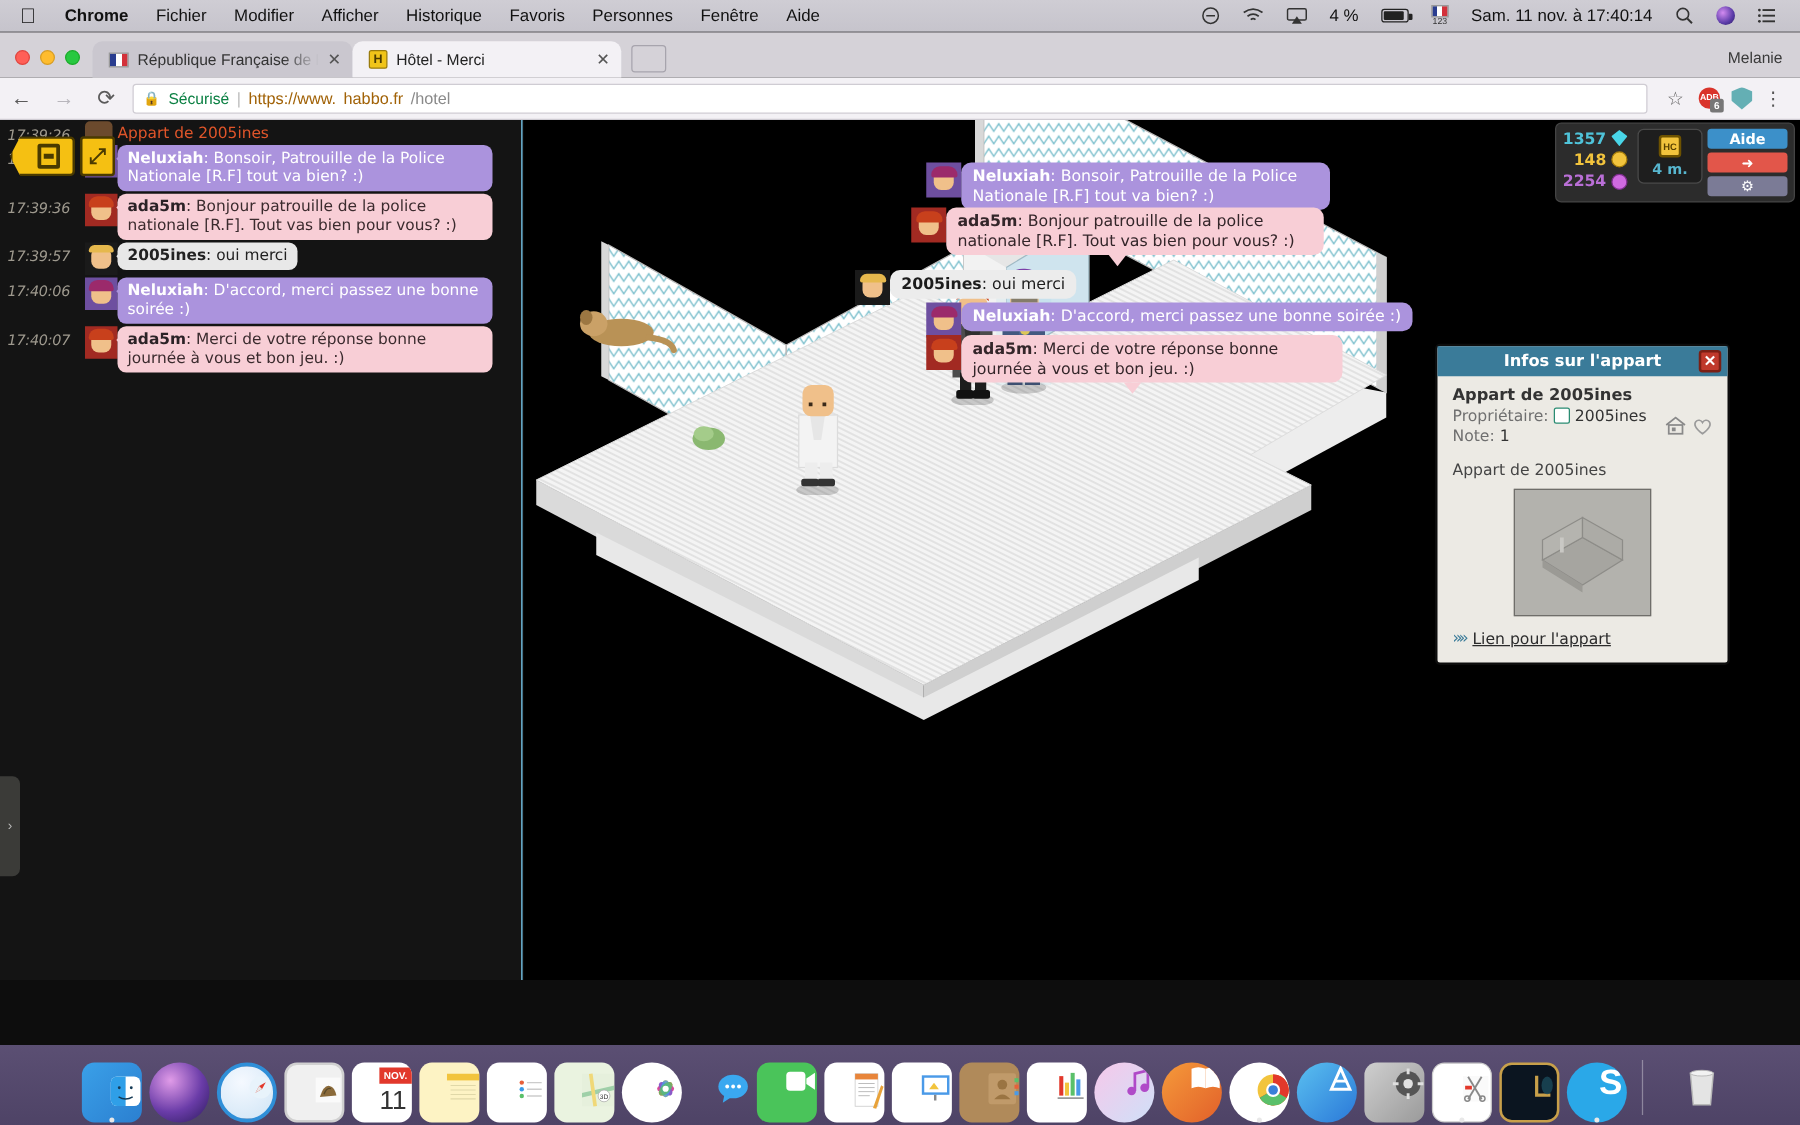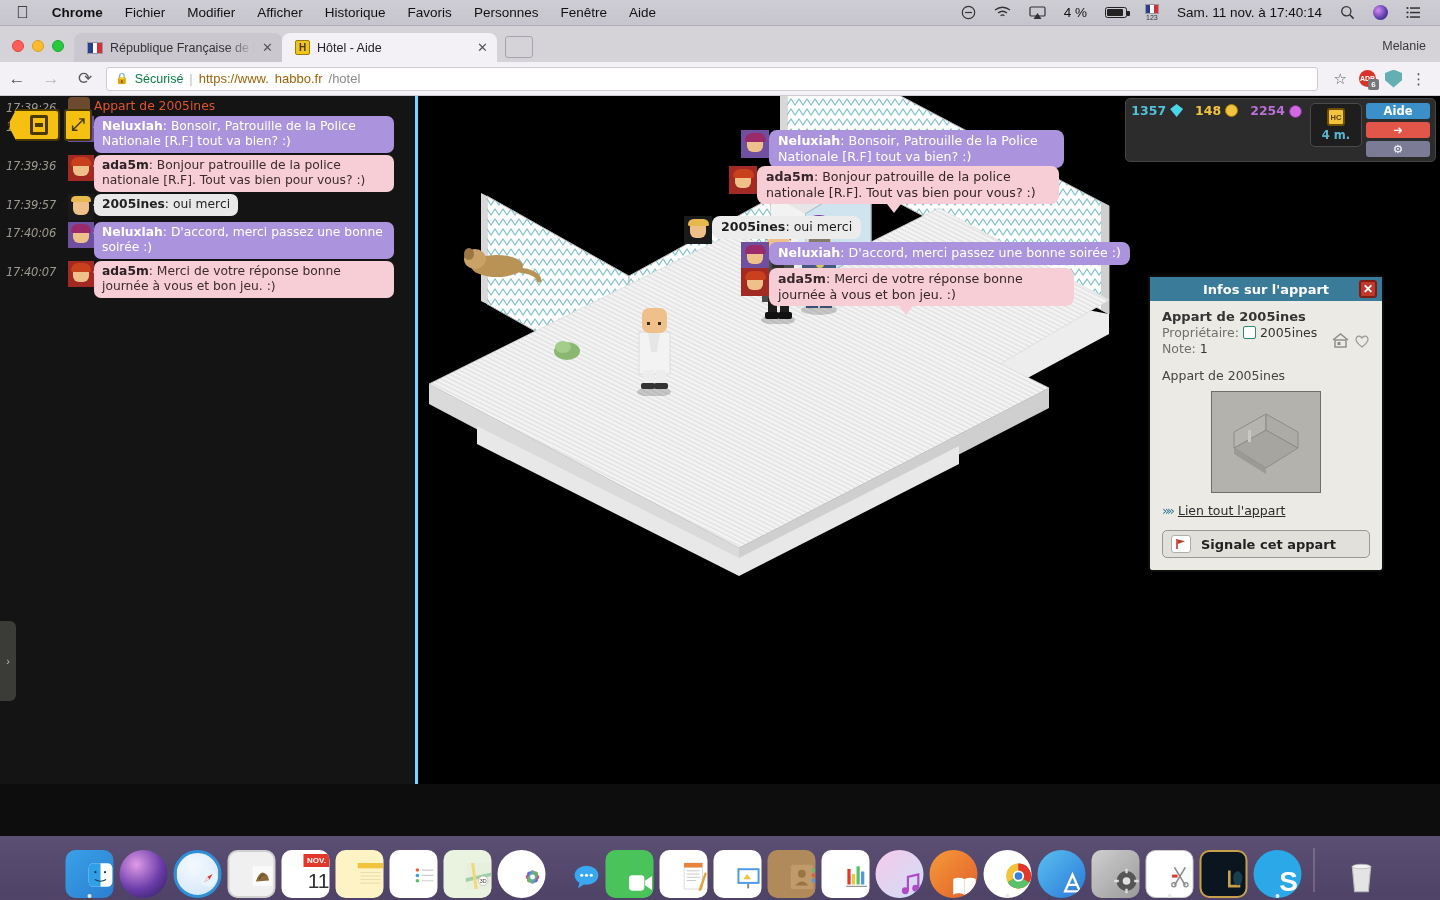--- a/index.html
+++ b/index.html
@@ -91,21 +91,21 @@
   
   .client {
     position: absolute; top: 96px; left: 0; width: 1440px; height: 740px;
     background: #0d0d0d; overflow: hidden;
   }
 
   
   .chatlog {
     position: absolute; left: 0; top: 0; width: 418px; height: 688px;
     background: #141414; overflow: hidden;
-    border-right: 3px solid #7dd3fc;
+    border-right: 1px solid #7dd3fc;
   }
   .chatrow { display: flex; align-items: flex-start; padding: 1px 0 1px 6px; }
   .chattime { width: 62px; flex: 0 0 62px; font-size: 11.5px; color: #9e998e;
      font-style: italic; font-family: "DejaVu Sans", sans-serif; padding-top: 4px; letter-spacing:-.2px;}
   .av {
     width: 26px; height: 26px; flex: 0 0 26px; position: relative; margin-right: 0px;
   }
   .bub {
     position: relative; border-radius: 7px; padding: 3px 8px 4px 8px;
     font-size: 12.3px; line-height: 15px; max-width: 300px;
@@ -167,21 +167,21 @@
      font-family:"DejaVu Sans",sans-serif; position:relative;}
   .rbub .bx.purple{background:#ab93dd;color:#fff;}
   .rbub .bx.pink{background:#f8ced6;color:#34262a;}
   .rbub .bx.grey{background:#ececec;color:#1c1c1c;}
   .rbub .bx b{font-weight:bold;}
   .tail{position:absolute;width:0;height:0;border-left:7px solid transparent;border-right:7px solid transparent;}
 
   
   .hud{position:absolute;right:4px;top:2px;display:flex;align-items:flex-start;gap:4px;
      background:#2c2c2c; border:1px solid #444; border-radius:5px; padding:4px 5px;}
-  .purses{display:flex;flex-direction:row;gap:12px;align-items:flex-end;padding-right:4px;}
+  .purses{display:flex;flex-direction:column;gap:2px;align-items:flex-end;padding-right:4px;}
   .purseline{display:flex;align-items:center;gap:4px;font-size:12.5px;font-weight:bold;font-family:"DejaVu Sans",sans-serif;}
   .purseline.d{color:#4fc3d9;} .purseline.c{color:#f2c43d;} .purseline.p{color:#b96fd6;align-items:flex-end;}
   .coin{width:13px;height:13px;border-radius:50%;display:inline-block;}
   .coin.diamond{background:#49d6e8;clip-path:polygon(50% 0,100% 38%,50% 100%,0 38%);border-radius:0;}
   .coin.credit{background:#f2c43d;border:1.5px solid #a97f0a;}
   .coin.duck{background:#cf6ae0;border:1.5px solid #7c2c8c;}
   .hcbox{background:#1e1e1e;border:1px solid #4a4a4a;border-radius:5px;width:52px;
      display:flex;flex-direction:column;align-items:center;justify-content:center;padding:4px 0;gap:2px;}
   .hcbadge{width:18px;height:18px;background:#f2c43d;border:2px solid #6d5200;border-radius:3px;
      font-size:7.5px;font-weight:bold;color:#5a4200;display:flex;align-items:center;justify-content:center;}
@@ -214,21 +214,21 @@
   .ip-report .flagbtn{width:20px;height:18px;background:#fff;border:1px solid #b0aeab;border-radius:3px;
      display:flex;align-items:center;justify-content:center;}
   .ip-report .lbl{font-weight:bold;font-size:13px;color:#222;font-family:"DejaVu Sans",sans-serif;}
 
   
   .dockzone{position:absolute;left:0;top:836px;width:1440px;height:64px;
      background:linear-gradient(to bottom,#5b4f73,#4e4366);}
   .dockbar{position:absolute;left:50%;transform:translateX(-50%);bottom:0;display:flex;align-items:flex-end;gap:4px;
      padding:0 6px 2px 6px;}
   .dockitem{width:50px;height:56px;display:flex;align-items:flex-end;justify-content:center;position:relative;}
-  .dicon{width:48px;height:48px;border-radius:10px;display:flex;align-items:flex-end;justify-content:center;
+  .dicon{width:48px;height:48px;border-radius:10px;display:flex;align-items:flex-start;justify-content:center;
      font-size:22px;color:#fff;overflow:hidden;position:relative;padding-left:22px;}
   .dotrun{position:absolute;bottom:0px;left:50%;transform:translateX(-50%);width:4px;height:4px;border-radius:50%;background:#e8e8e8;}
   .docksep{width:1px;height:44px;background:rgba(255,255,255,.35);margin:0 7px 6px 7px;}
 </style>
 </head>
 <body>
 
 <div id="root">
 
   <div class="menubar">
@@ -305,21 +305,21 @@
       <div class="tl y"></div>
       <div class="tl g"></div>
     </div>
     <div class="tab inactive" style="width:208px;">
       <span class="flagicon"></span>
       <span class="ttl">République Française de Habb</span>
       <span class="tclose">✕</span>
     </div>
     <div class="tab active" style="width:215px;">
       <span class="habbo-fav">H</span>
-      <span class="ttl">Hôtel - Aide</span>
+      <span class="ttl">Hôtel - Merci</span>
       <span class="tclose">✕</span>
     </div>
     <div class="newtab"></div>
     <div class="winuser">Melanie</div>
   </div>
 
   <div class="chrome-toolbar">
     <div class="navbtn">←</div>
     <div class="navbtn dim">→</div>
     <div class="navbtn">⟳</div>
@@ -649,30 +649,21 @@
             <svg width="108" height="100" viewBox="0 0 108 100">
               <polygon points="22,56 54,38 86,56 54,76" fill="#a6a5a0" stroke="#8d8c88"></polygon>
               <polygon points="22,40 54,22 54,38 22,56" fill="#b5b4af" stroke="#8d8c88"></polygon>
               <polygon points="54,22 86,40 86,56 54,38" fill="#acaba6" stroke="#8d8c88"></polygon>
               <rect x="36" y="38" width="3" height="12" fill="#c9c8c4"></rect>
               <polygon points="22,56 54,76 54,82 22,62" fill="#9b9a95"></polygon>
             </svg>
           </div>
           <div class="ip-link">
             <span class="chev">»»</span>
-            <u>Lien tout l'appart</u>
-          </div>
-          <div class="ip-report">
-            <span class="flagbtn">
-              <svg width="12" height="12" viewBox="0 0 12 12">
-                  <line x1="2" y1="1" x2="2" y2="11" stroke="#c0392b" stroke-width="1.6"></line>
-                  <polygon points="2.8,1.5 10,3.2 2.8,6" fill="#c0392b"></polygon>
-                </svg>
-            </span>
-            <span class="lbl">Signale cet appart</span>
+            <u>Lien pour l'appart</u>
           </div>
         </div>
       </div>
 
     </div>
 
   </div>
 
   <div class="dockzone">
 

